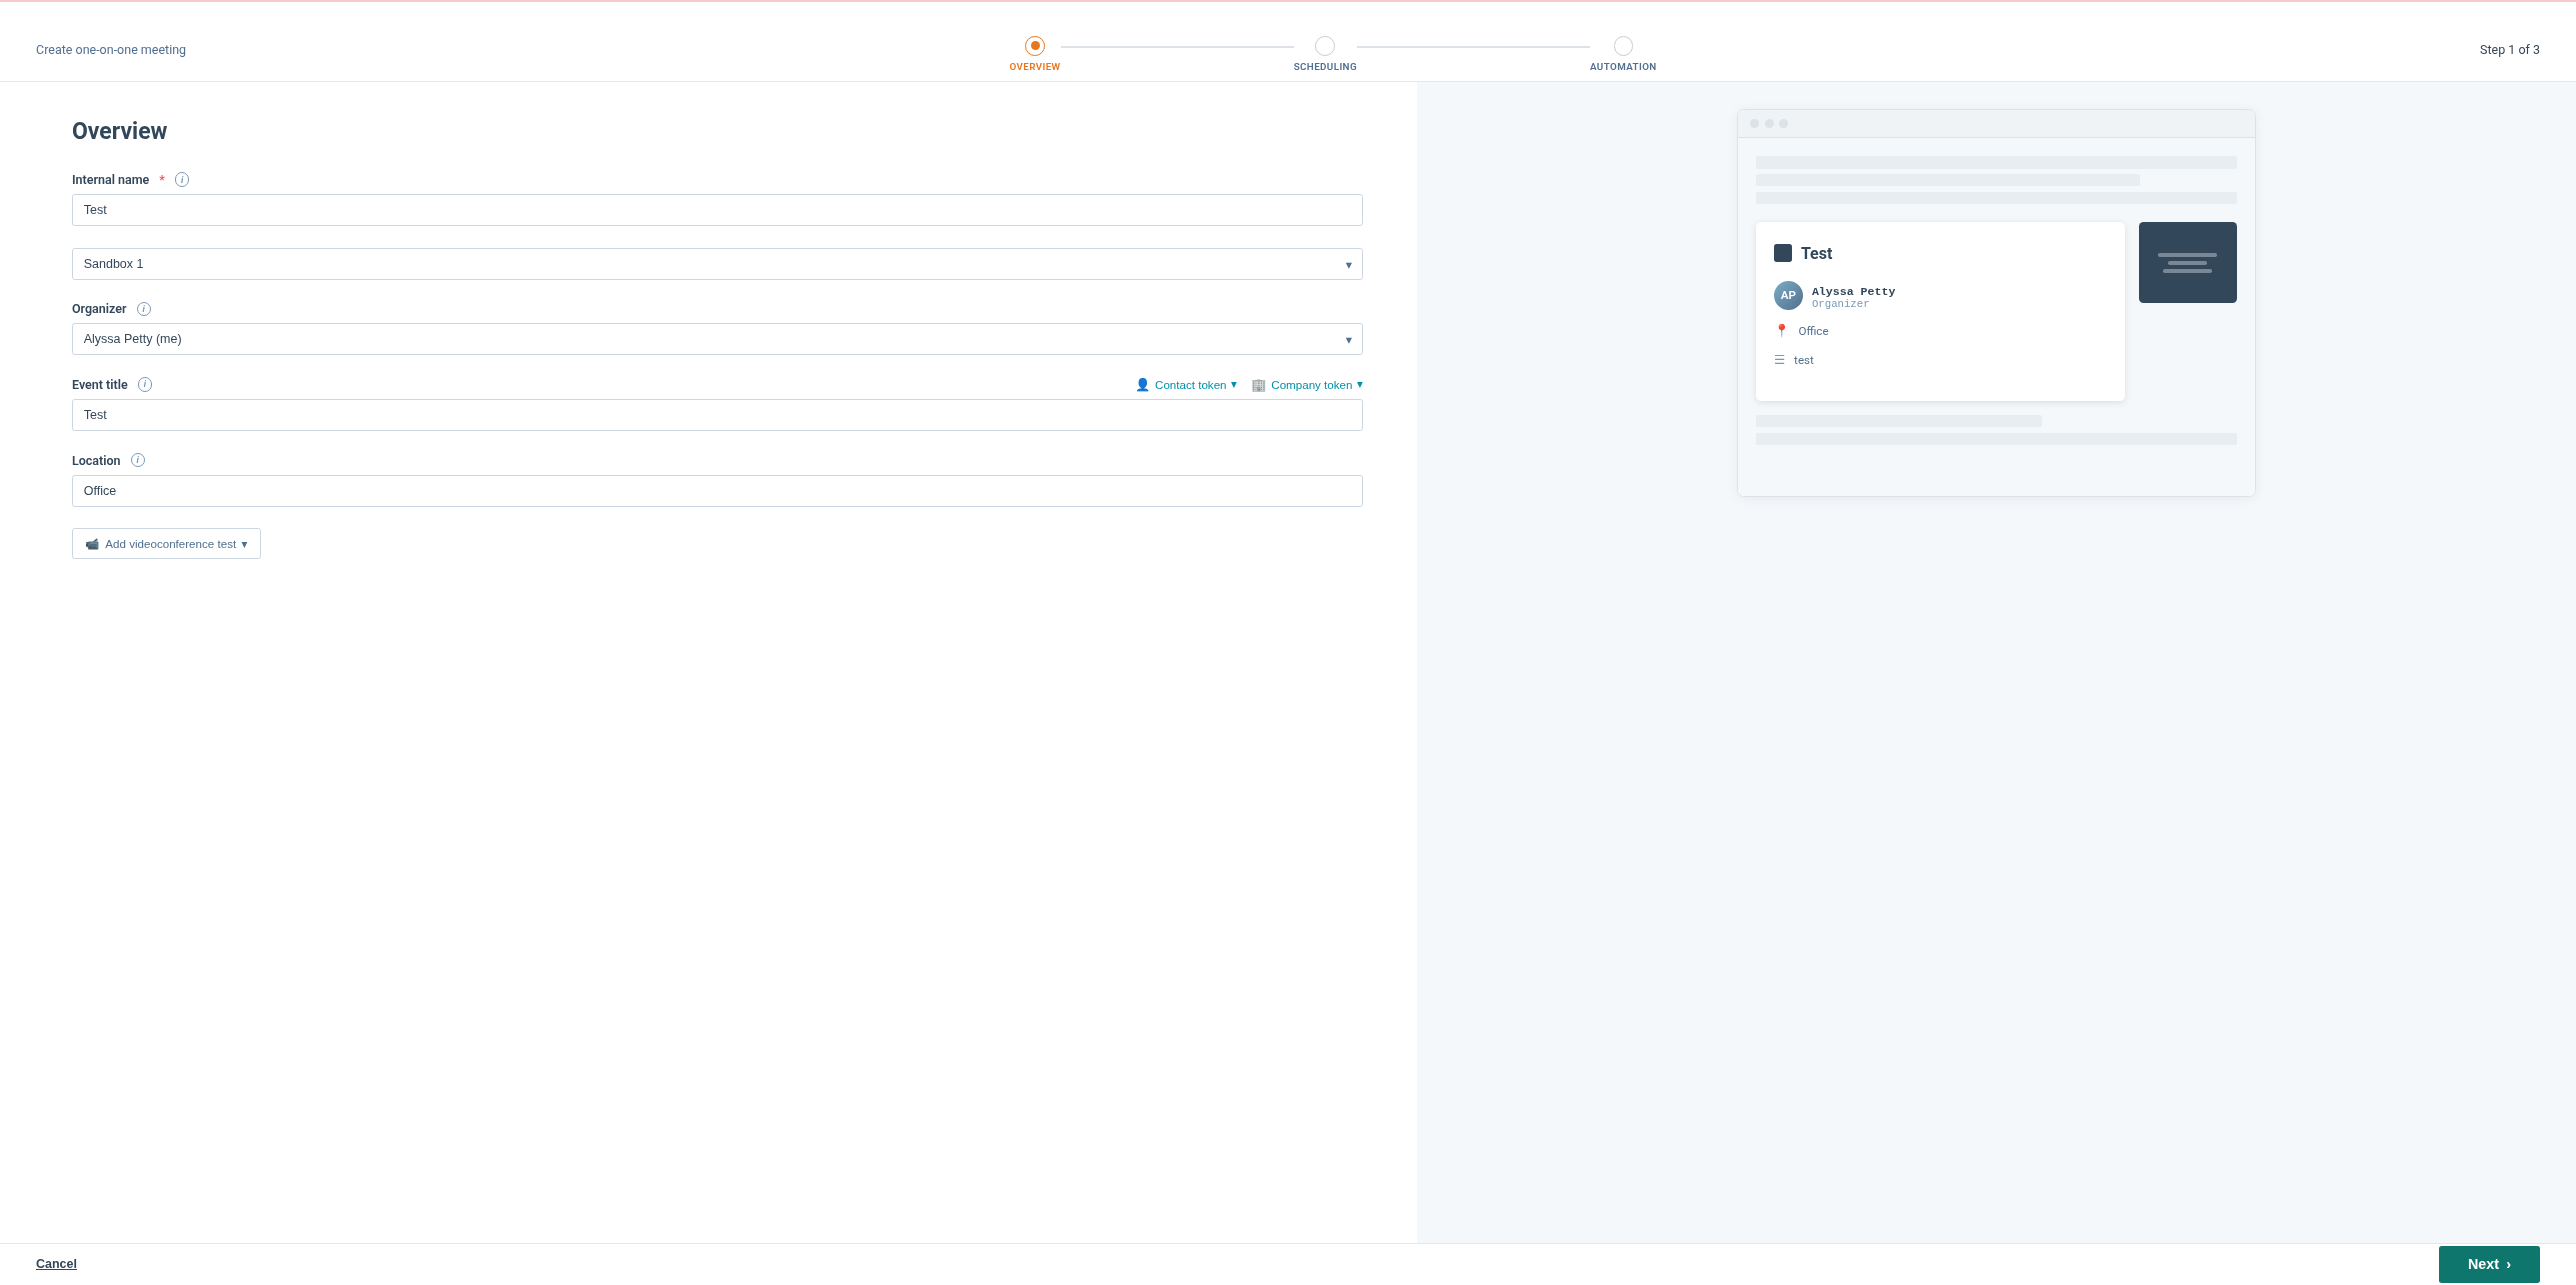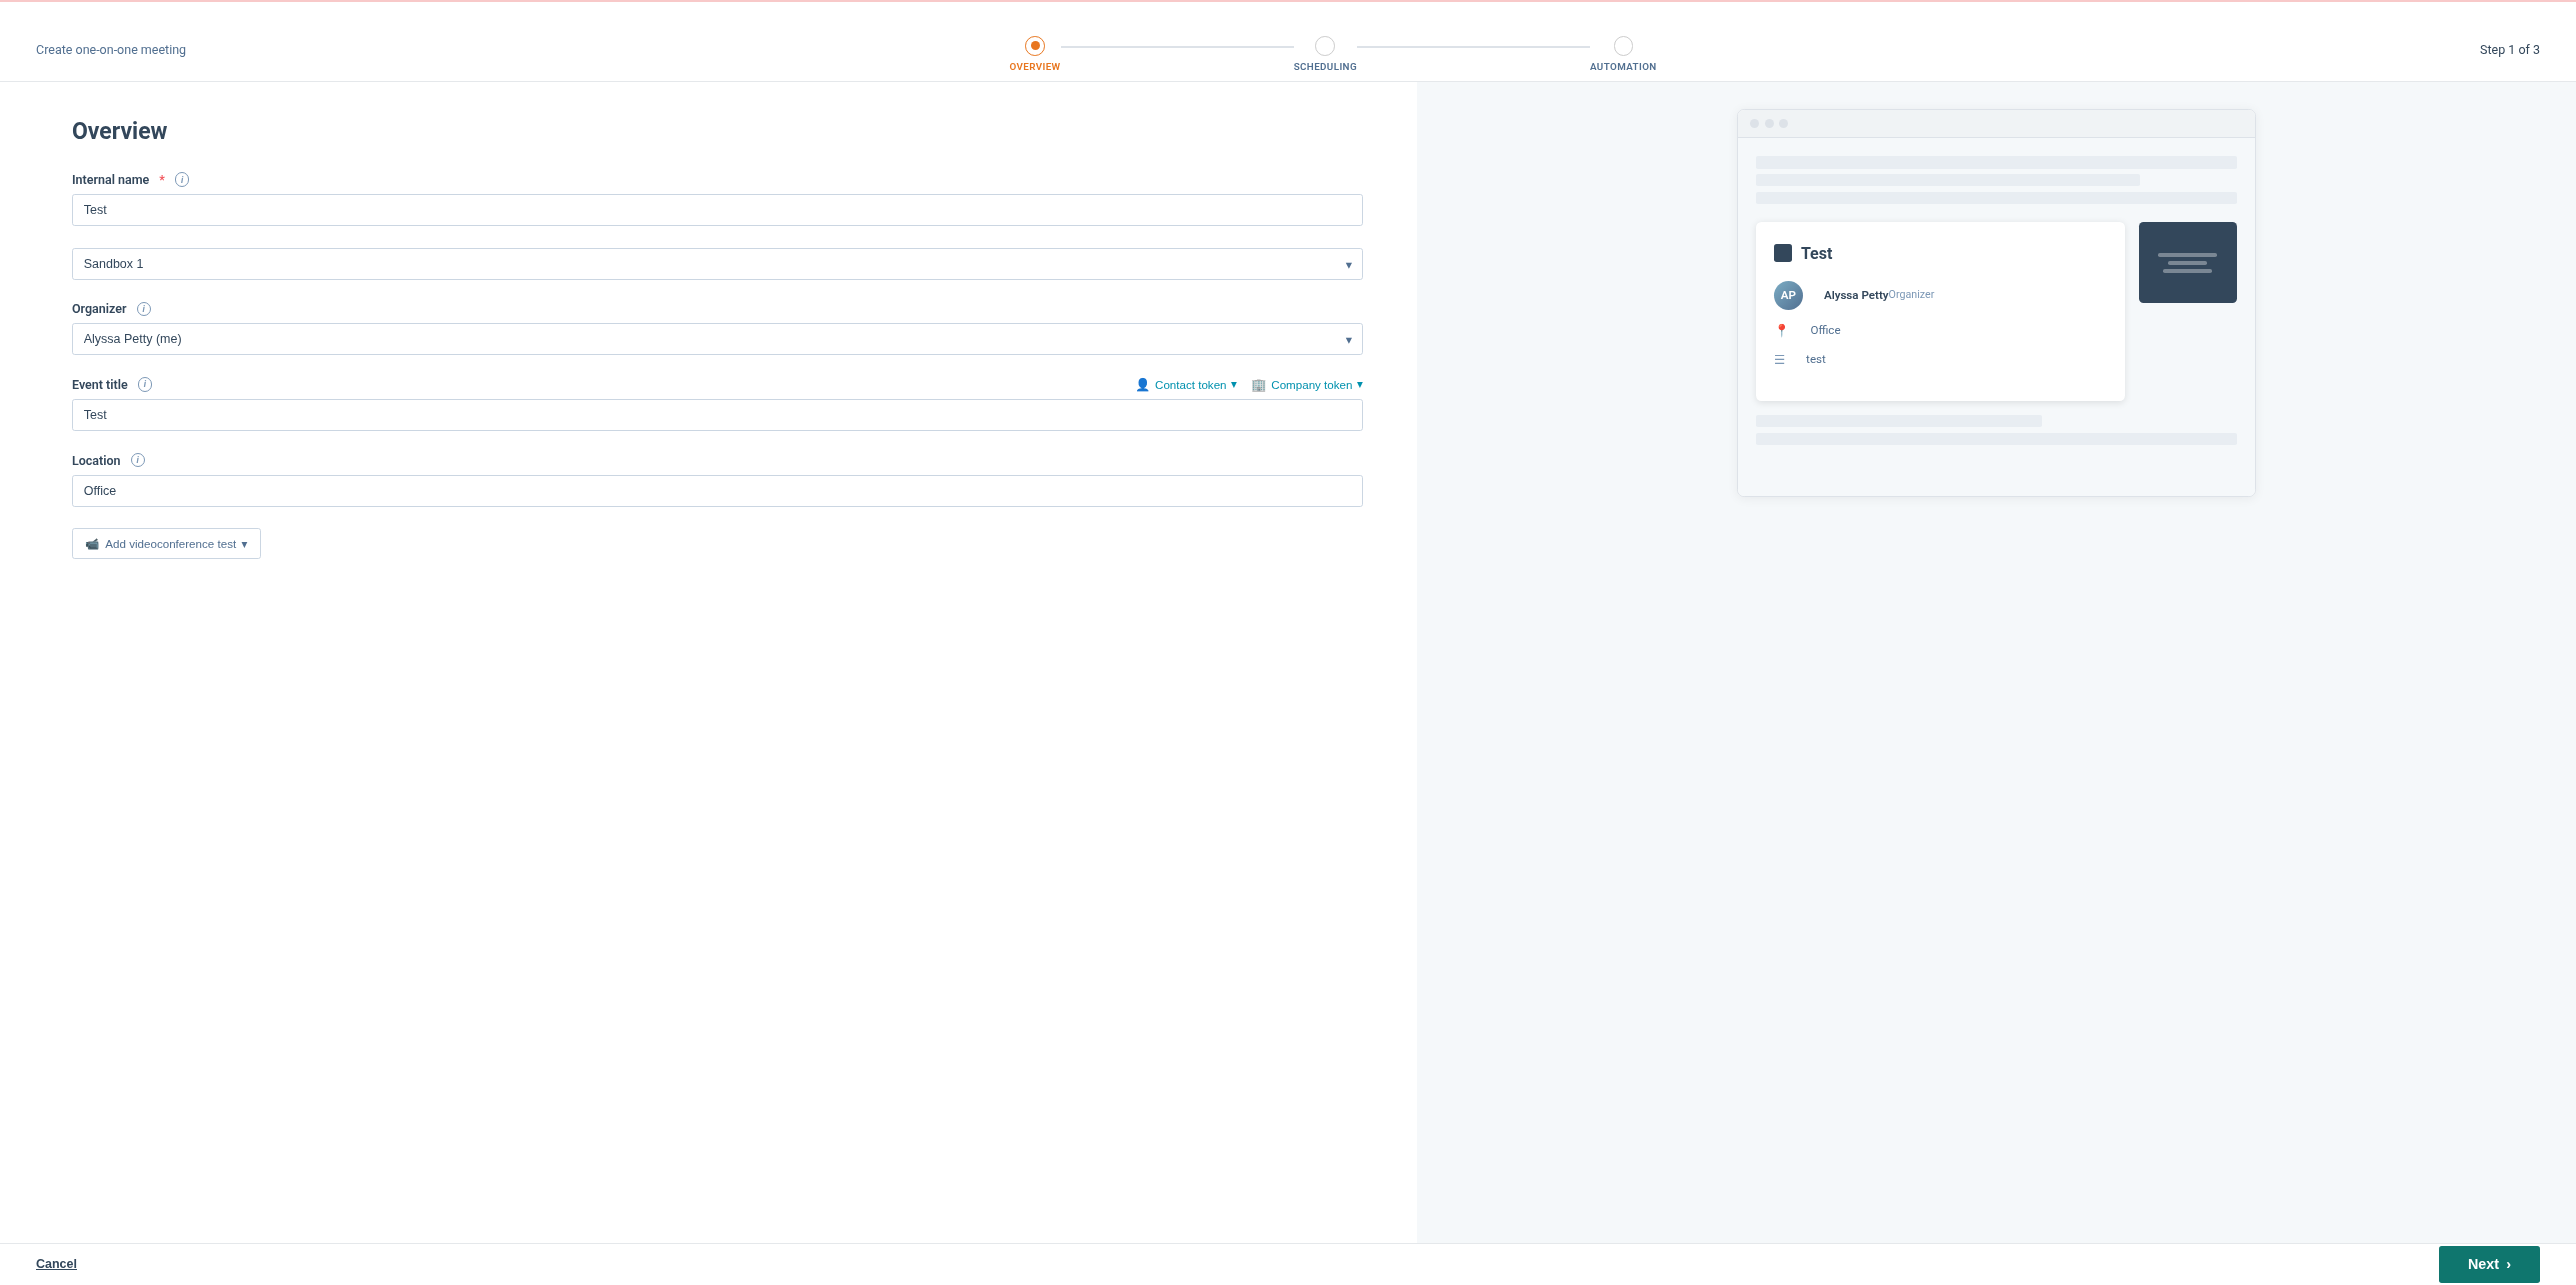--- a/index.html
+++ b/index.html
@@ -335,22 +335,22 @@
 
     .preview-card-icon-sq {
       width: 18px;
       height: 18px;
       background: #33475b;
       border-radius: 2.7px;
     }
 
     .preview-card-row {
       display: flex;
-      align-items: center;
-      gap: 21px;
+      align-items: flex-end;
+      gap: 9px;
       margin-bottom: 12.5px;
       font-size: 11.6px;
       color: #516f90;
     }
 
     .preview-card-row-icon {
       font-size: 12.5px;
       color: #7c98b6;
       margin-top: 0.9px;
       flex-shrink: 0;
@@ -365,21 +365,22 @@
       align-items: center;
       justify-content: center;
       font-size: 11.6px;
       color: #fff;
       font-weight: 600;
       flex-shrink: 0;
     }
 
     .preview-organizer-info {
       display: flex;
-      flex-direction: row;
+      flex-direction: column;
+      font-family: Liberation Mono, monospace;
     }
 
     .preview-organizer-name {
       font-size: 11.6px;
       font-weight: 600;
       color: #33475b;
     }
 
     .preview-organizer-role {
       font-size: 10.7px;

